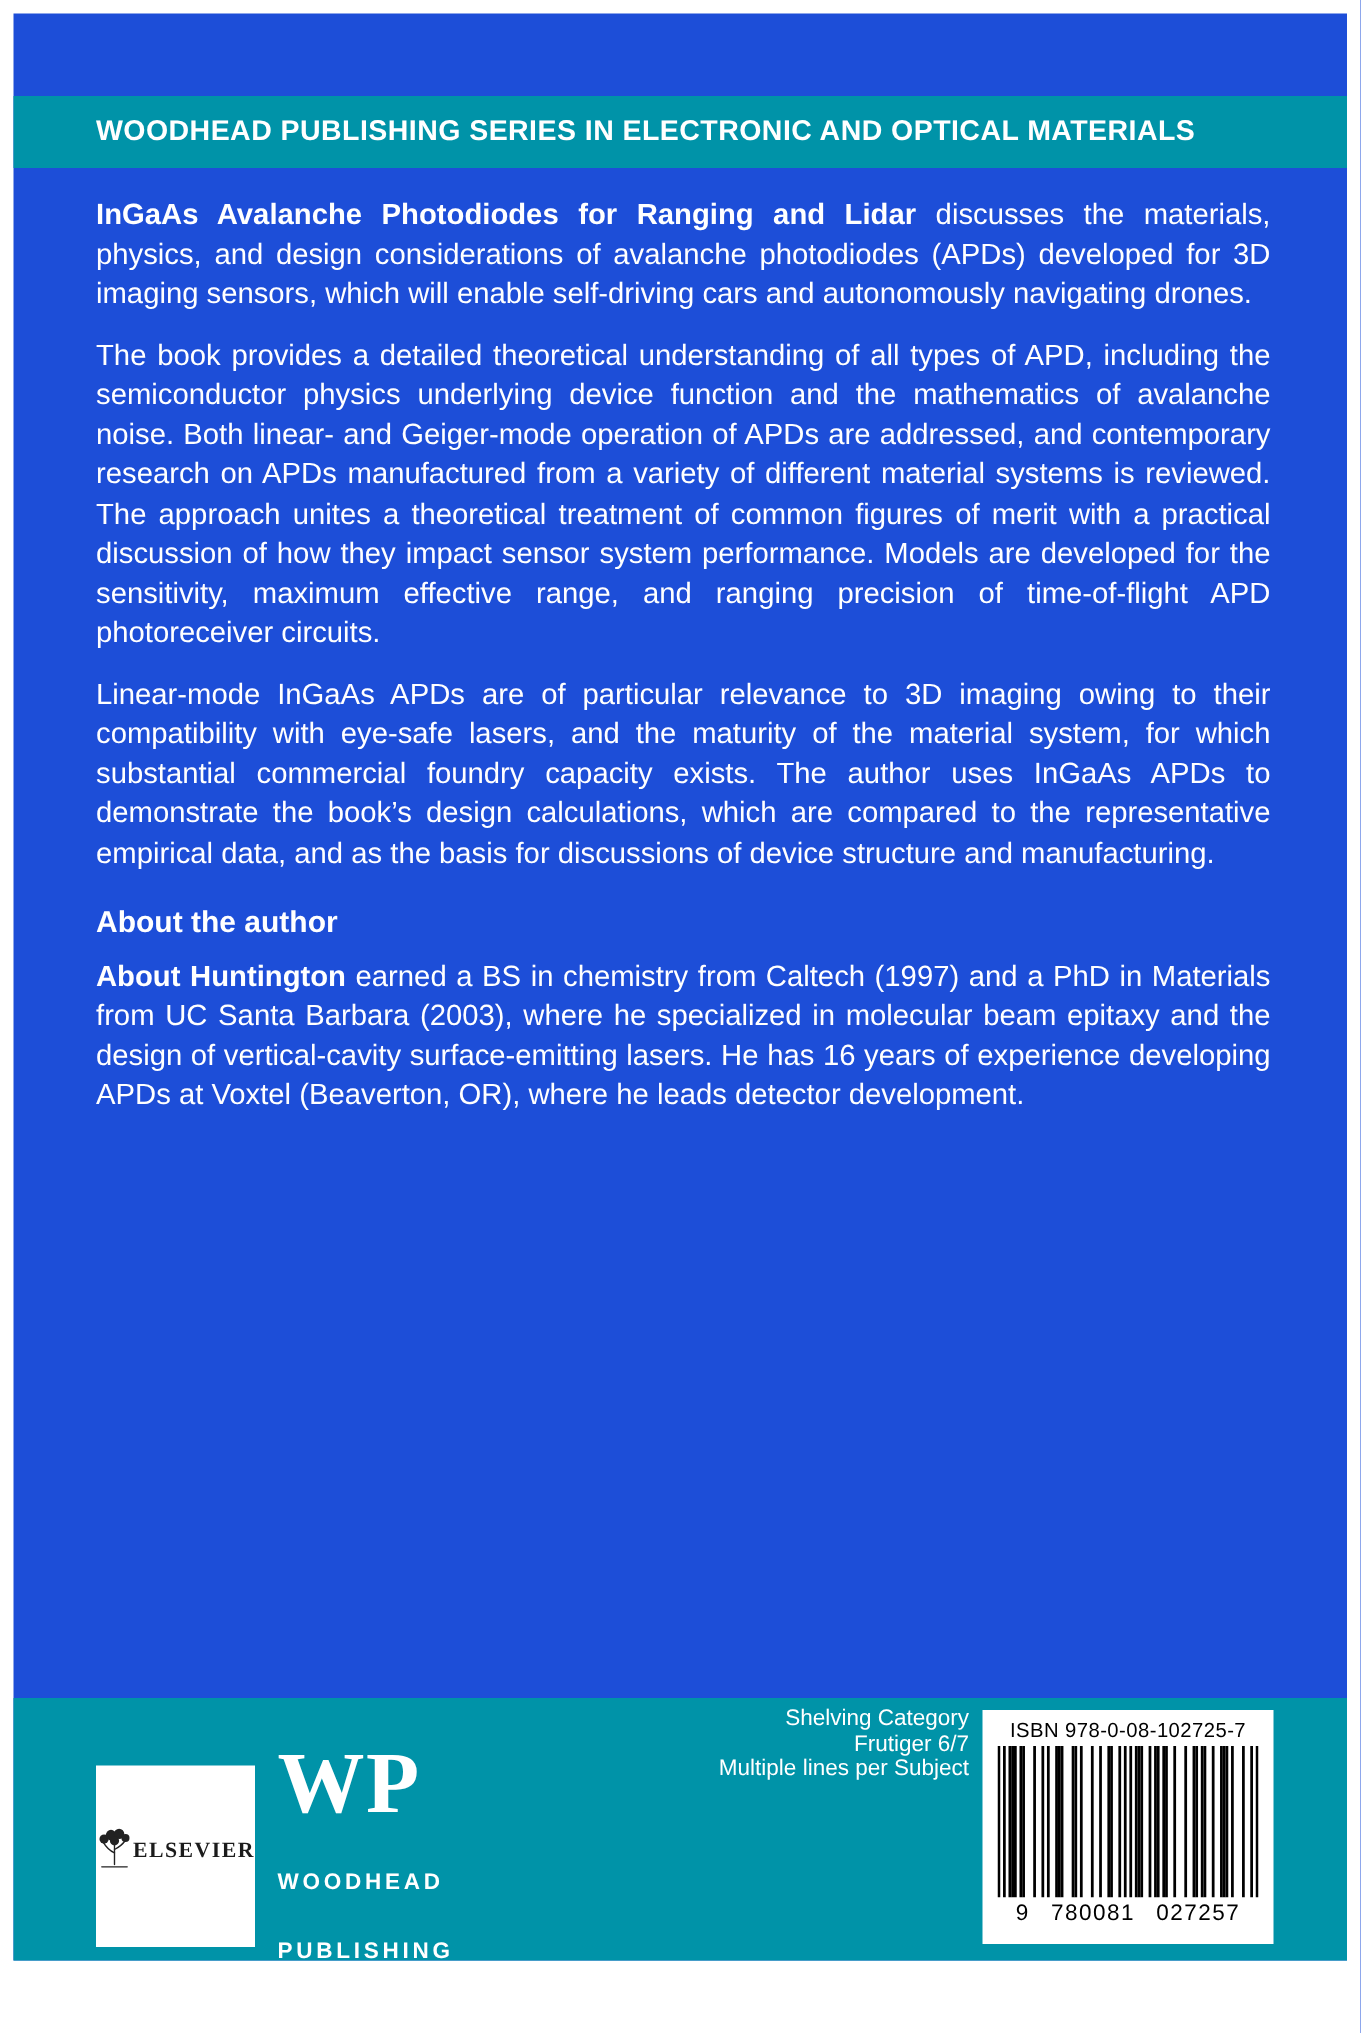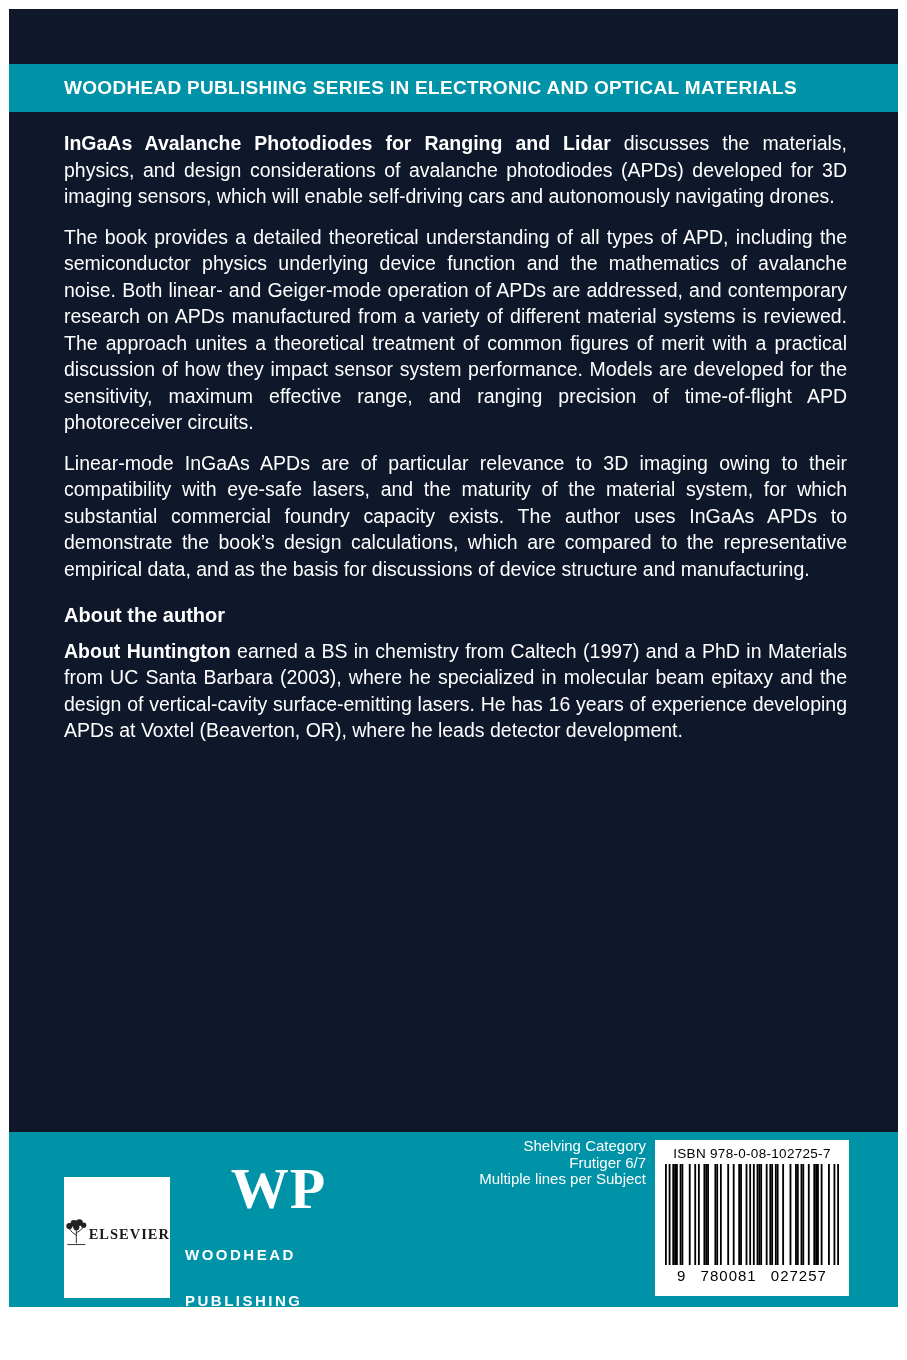--- a/index.html
+++ b/index.html
@@ -2,21 +2,21 @@
 <html><head>
 <meta charset="utf-8">
 <style>
   html,body { margin:0; padding:0; }
   body {
     width:907px; height:1360px; background:#ffffff; position:relative;
     font-family:"Liberation Sans", sans-serif; overflow:hidden;
   }
   .cover {
     position:absolute; left:9px; top:9px; width:889px; height:1298px;
-    background:#0f172a;
+    background:#1d4ed8;
   }
   
   .series-band {
     position:absolute; left:0; top:55px; width:100%; height:48px;
     background:#0093a8; display:flex; align-items:center;
   }
   .series-band .series-title {
     margin-left:55px; color:#ffffff; font-weight:700; font-size:19px;
     letter-spacing:0.3px;
   }
@@ -44,21 +44,21 @@
     padding-bottom:7px;
   }
   .elsevier-tree { width:64px; height:76px; margin-bottom:3px; }
   .elsevier-name {
     font-family:"Liberation Serif", serif; font-size:14.5px; font-weight:700;
     letter-spacing:1px; color:#1b1b1b;
   }
   .wp-block { position:absolute; left:176px; top:28px; color:#ffffff; }
   .wp-initials {
     font-family:"Liberation Serif", serif; font-size:58px; font-weight:700;
-    line-height:1; letter-spacing:1px;text-align:center;
+    line-height:1; letter-spacing:1px;
   }
   .wp-name { margin-top:4px; }
   .wp-name div { font-size:15px; font-weight:700; letter-spacing:2.5px; line-height:18px;margin-top:28px; }
   .imprint { margin-top:9px; font-size:16px; font-weight:700; }
   .site-url { font-size:12px; font-weight:700; margin-top:3px; }
   .shelving {
     position:absolute; top:6px; right:252px; text-align:right;
     color:#ffffff; font-size:15px; line-height:16.5px;
   }
   .isbn-box {

